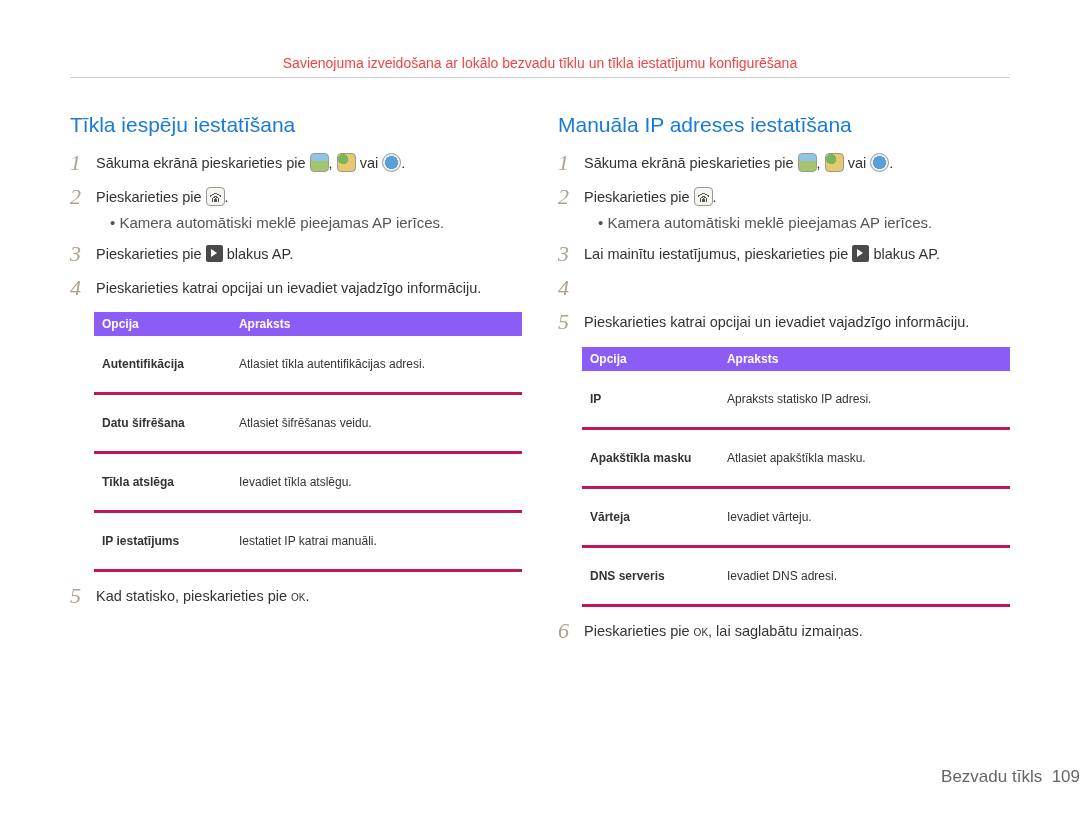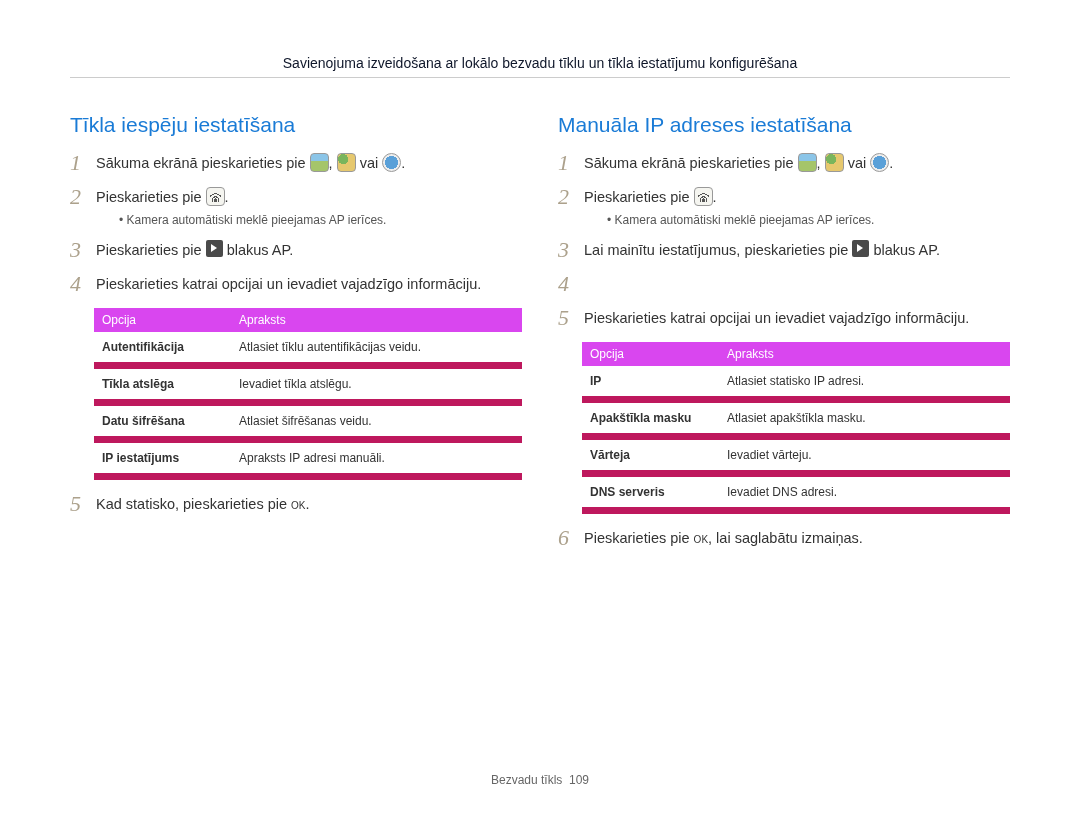--- a/index.html
+++ b/index.html
@@ -9,21 +9,21 @@
   background: #fff;
   font-family: Arial, Helvetica, sans-serif;
   color: #333;
   position: relative;
 }
 .page {
   padding: 55px 70px 0 70px;
 }
 .header-line {
   font-size: 14px;
-  color: #0f172a;
+  color: #ef4444;
   text-align: center;
   border-bottom: 1px solid #ccc;
   padding-bottom: 6px;
   margin-bottom: 35px;
 }
 .columns {
   display: flex;
   gap: 36px;
 }
 .col {
@@ -50,23 +50,23 @@
   font-family: Georgia, 'Times New Roman', serif;
   min-width: 14px;
   line-height: 1.1;
   position: relative;
   top: -2px;
 }
 .step-body {
   flex: 1;
 }
 .bullet {
-  font-size: 12px;
+  font-size: 15px;
   color: #555;
-  margin-left: 23px;
+  margin-left: 14px;
   margin-top: 4px;
 }
 .icon {
   display: inline-block;
   width: 19px;
   height: 19px;
   border: 1px solid #999;
   border-radius: 4px;
   vertical-align: middle;
   position: relative;
@@ -108,39 +108,39 @@
 }
 .arrow-text { font-family: sans-serif; }
 table {
   width: 100%;
   border-collapse: collapse;
   margin: 8px 0 14px 24px;
   width: calc(100% - 24px);
   font-size: 12px;
 }
 th {
-  background: #d946ef;
+  background: #8b5cf6;
   color: #fff;
   text-align: left;
   padding: 5px 8px;
-  font-weight: normal;
+  font-weight: bold;
 }
 th:first-child { width: 32%; }
 td {
-  border-bottom: 7px solid #be185d;
-  padding: 8px 8px;
+  border-bottom: 3px solid #be185d;
+  padding: 21px 8px;
 }
 td:first-child { font-weight: bold; }
 .footer {
   position: absolute;
   bottom: 28px;
   left: 0;
   right: 0;
-  text-align: center;
-  font-size: 12px;
+  text-align: right;
+  font-size: 17px;
   color: #666;
 }
 </style>
 </head>
 <body>
 
 <div class="page">
   <div class="header-line">Savienojuma izveidošana ar lokālo bezvadu tīklu un tīkla iestatījumu konfigurēšana</div>
 
   <div class="columns">
@@ -178,33 +178,33 @@
       <table>
         <thead>
           <tr>
             <th>Opcija</th>
             <th>Apraksts</th>
           </tr>
         </thead>
         <tbody>
           <tr>
               <td>Autentifikācija</td>
-              <td>Atlasiet tīklu autentifikācijas veidu.</td>
+              <td>Atlasiet tīkla autentifikācijas adresi.</td>
+            </tr>
+          <tr>
+              <td>Datu šifrēšana</td>
+              <td>Atlasiet šifrēšanas veidu.</td>
             </tr>
           <tr>
               <td>Tīkla atslēga</td>
               <td>Ievadiet tīkla atslēgu.</td>
             </tr>
           <tr>
-              <td>Datu šifrēšana</td>
-              <td>Atlasiet šifrēšanas veidu.</td>
-            </tr>
-          <tr>
               <td>IP iestatījums</td>
-              <td>Apraksts IP adresi manuāli.</td>
+              <td>Iestatiet IP katrai manuāli.</td>
             </tr>
         </tbody>
       </table>
 
       <div class="step">
         <div class="step-num">5</div>
         <div class="step-body">
           <span>Kad statisko, pieskarieties pie </span><span class="ok-text">OK</span><span>.</span>
         </div>
       </div>
@@ -247,21 +247,21 @@
       <table>
         <thead>
           <tr>
             <th>Opcija</th>
             <th>Apraksts</th>
           </tr>
         </thead>
         <tbody>
           <tr>
               <td>IP</td>
-              <td>Atlasiet statisko IP adresi.</td>
+              <td>Apraksts statisko IP adresi.</td>
             </tr>
           <tr>
               <td>Apakštīkla masku</td>
               <td>Atlasiet apakštīkla masku.</td>
             </tr>
           <tr>
               <td>Vārteja</td>
               <td>Ievadiet vārteju.</td>
             </tr>
           <tr>

